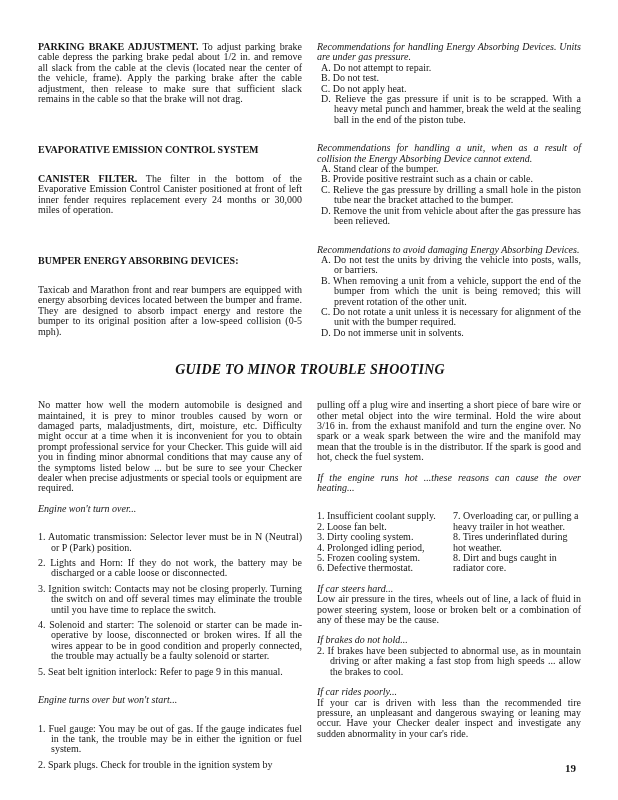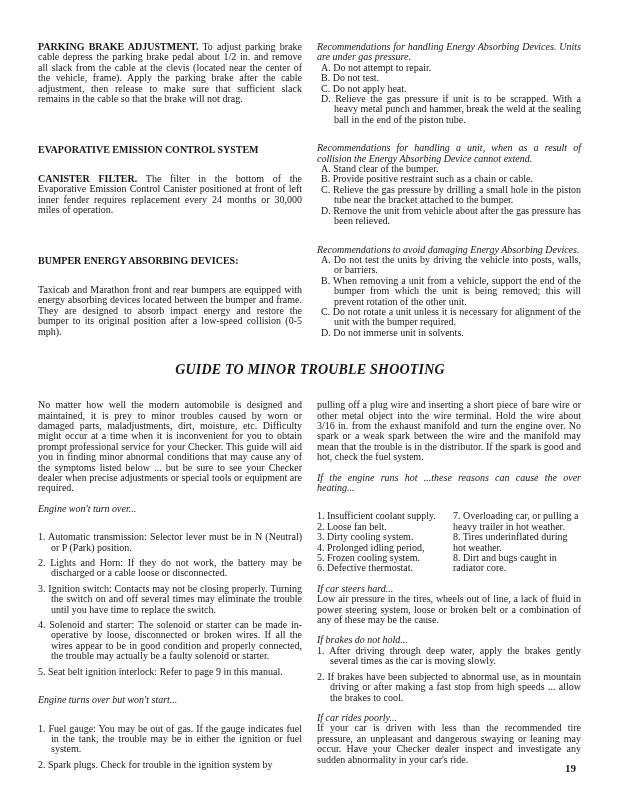--- a/index.html
+++ b/index.html
@@ -147,21 +147,20 @@
           <div class="flat">8. Tires underinflated during hot weather.</div>
           <div class="flat">8. Dirt and bugs caught in radiator core.</div>
         </div>
       </div>
 
       <div class="i mt">If car steers hard...</div>
       <p class="just">Low air pressure in the tires, wheels out of line, a lack of fluid in power steering system, loose or broken belt or a combination of any of these may be the cause.</p>
 
       <div class="i mt">If brakes do not hold...</div>
       <div>
-        <div class="li sp">1. After driving through deep water, apply the brakes gently several times as the car is moving slowly.</div>
         <div class="li">2. If brakes have been subjected to abnormal use, as in mountain driving or after making a fast stop from high speeds ... allow the brakes to cool.</div>
       </div>
 
       <div class="i mt">If car rides poorly...</div>
       <p class="just">If your car is driven with less than the recommended tire pressure, an unpleasant and dangerous swaying or leaning may occur. Have your Checker dealer inspect and investigate any sudden abnormality in your car's ride.</p>
     </div>
   </div>
 
   <div class="page-num">19</div>
 </div>

